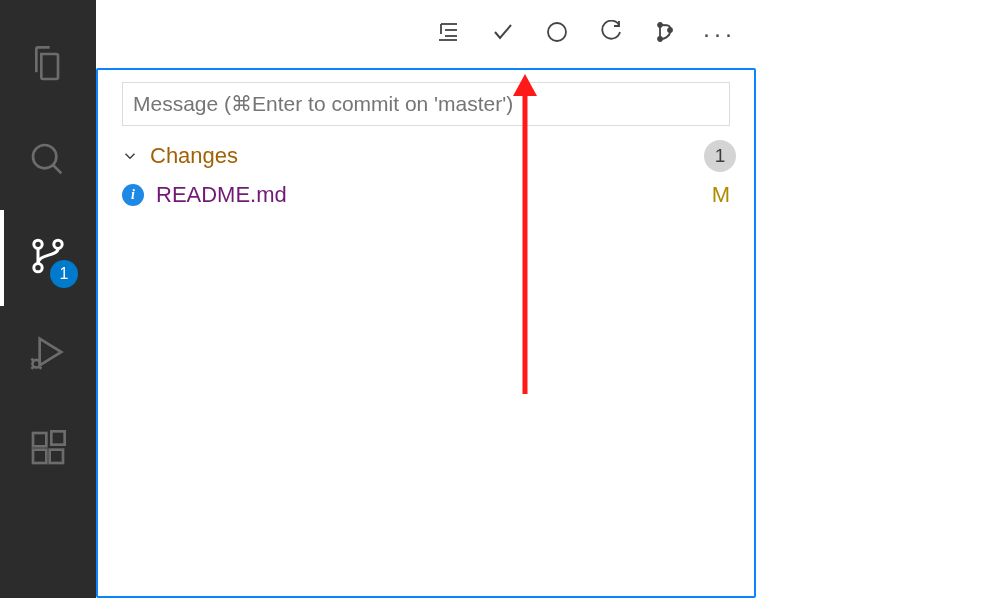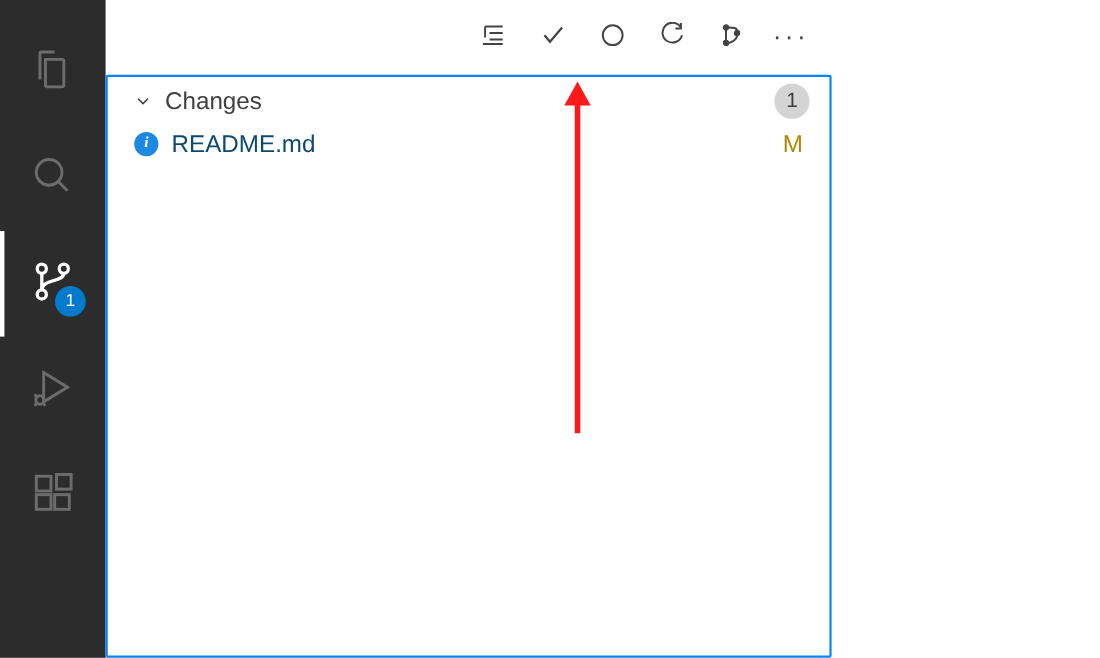--- a/index.html
+++ b/index.html
@@ -19,25 +19,25 @@
     .header-actions .act { width:26px; height:26px; display:flex; align-items:center; justify-content:center; color:#444; cursor:pointer; }
     .header-actions .act svg { width:24px; height:24px; stroke:#444; fill:none; }
     .ellipsis { font-size:24px; letter-spacing:3px; color:#444; line-height:1; }
     
     .panel-body { flex:1; border:2px solid #0a84ff; border-radius:2px; margin:0; padding:0; display:flex; flex-direction:column; }
     .msg-wrap { padding:12px 24px 8px 24px; }
     .msg-input { width:100%; height:44px; border:1px solid #dcdcdc; background:#ffffff; font-size:21px; color:#8a8a8a; padding:0 10px; outline:none; font-family:inherit; }
     .section-header { display:flex; align-items:center; padding:6px 18px 6px 20px; cursor:pointer; }
     .chev { width:24px; height:24px; display:flex; align-items:center; justify-content:center; color:#424242; }
     .chev svg { width:18px; height:18px; stroke:#424242; fill:none; }
-    .section-label { font-size:22px; color:#404040; margin-left:8px; }
+    .section-label { font-size:22px; color:#a16207; margin-left:8px; }
     .section-count { margin-left:auto; width:32px; height:32px; border-radius:50%; background:#d4d4d4; color:#3c3c3c; display:flex; align-items:center; justify-content:center; font-size:19px; }
     .file-row { display:flex; align-items:center; padding:4px 18px 4px 24px; cursor:pointer; }
     .file-icon { width:22px; height:22px; border-radius:50%; background:#1e88e5; color:#ffffff; display:flex; align-items:center; justify-content:center; font-size:14px; font-family:Georgia, serif; font-style:italic; font-weight:bold; margin-right:12px; }
-    .file-name { font-size:22px; color:#0c4a6e; }
+    .file-name { font-size:22px; color:#701a75; }
     .file-status { margin-left:auto; font-size:22px; color:#b08a00; font-weight:500; margin-right:6px; }
     
     .anno-arrow { position:absolute; left:510px; top:74px; pointer-events:none; }
   </style>
 </head>
 <body>
 
 <div class="activity-bar">
   <div class="activity-item">
     <span>
@@ -138,20 +138,23 @@
             </svg>
         </span>
       </span>
       <span class="act ellipsis">
         <span>···</span>
       </span>
     </div>
   </div>
 
   <div class="panel-body">
+    <div class="msg-wrap">
+      <input class="msg-input" type="text" placeholder="Message (⌘Enter to commit on 'master')" style="">
+    </div>
 
     <div class="section-header">
       <span class="chev">
         <svg viewBox="0 0 24 24" stroke-width="2">
             <polyline points="6,9 12,15 18,9"></polyline>
           </svg>
       </span>
       <span class="section-label">Changes</span>
       <span class="section-count">1</span>
     </div>

